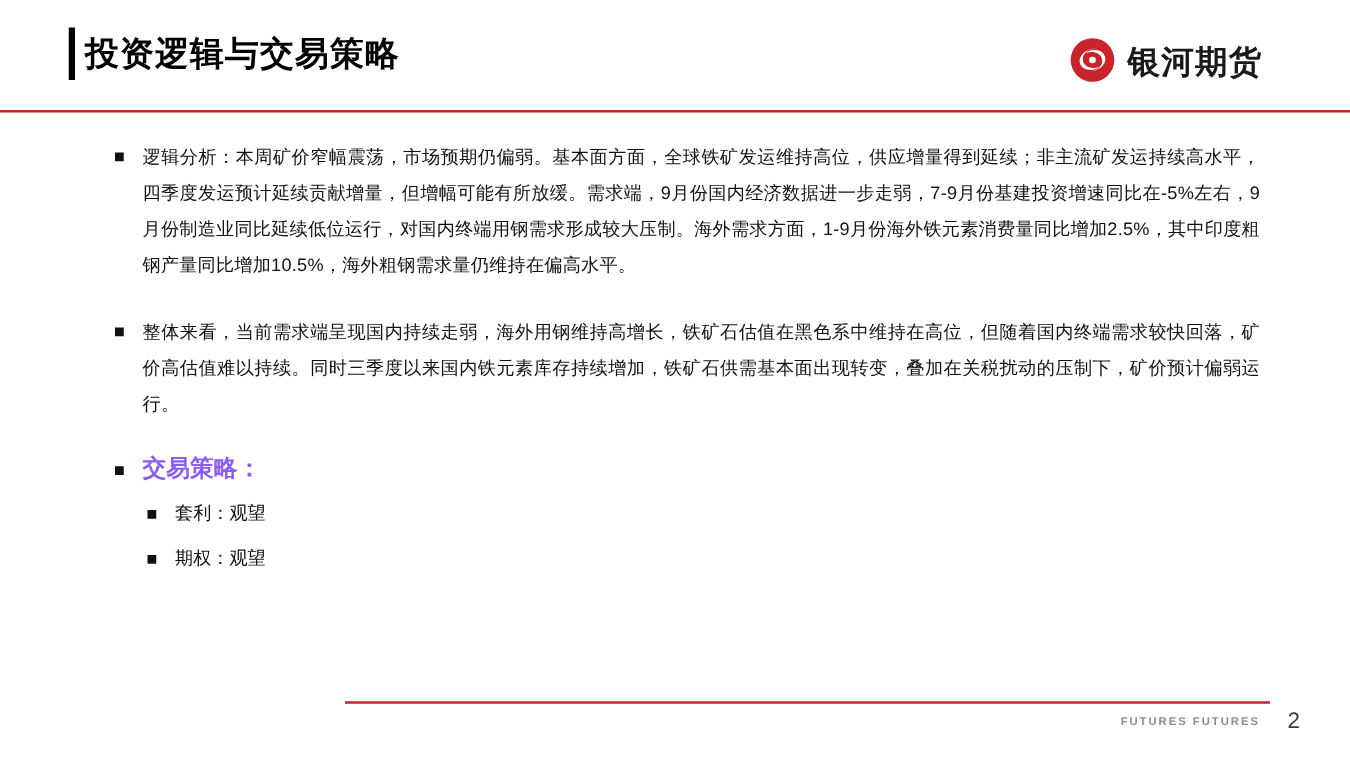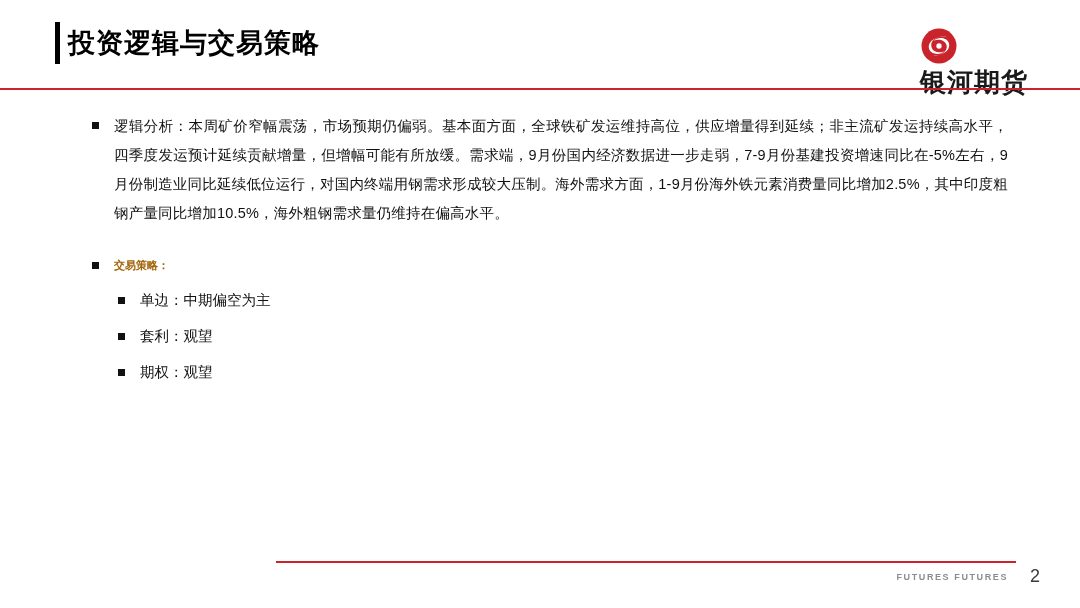--- a/index.html
+++ b/index.html
@@ -42,26 +42,25 @@
     top: 25px;
     font-size: 27px;
     font-weight: bold;
     color: #000000;
     letter-spacing: 1px;
     line-height: 36px;
     white-space: nowrap;
   }
   .brand {
     position: absolute;
-    right: 52px;
+    right: 70px;
     top: 27px;
     display: flex;
-    align-items: flex-start;
+    align-items: flex-end;
     height: 40px;
-    flex-direction: column;
   }
   .brand-mark {
     width: 38px;
     height: 38px;
     margin-right: 9px;
     flex: none;
   }
   .brand-name {
     font-size: 26px;
     font-weight: bold;
@@ -109,24 +108,24 @@
     font-size: 14.5px;
     line-height: 29px;
     color: #111111;
     text-align: justify;
     letter-spacing: 0.2px;
   }
   .lead {
     font-weight: normal;
   }
   .strong-line {
-    font-size: 11px;
+    font-size: 19px;
     line-height: 26px;
     font-weight: bold;
-    color: #a16207;
+    color: #8b5cf6;
   }
   .sub-line {
     font-size: 14.5px;
     line-height: 26px;
     color: #111111;
   }
   
   .footer-rule {
     position: absolute;
     left: 276px;
@@ -174,30 +173,30 @@
     <div class="header-rule"></div>
   </div>
 
   <div class="content">
 
     <div class="bullet-block">
       <span class="sq"></span>
       <div class="para"><span class="lead">逻辑分析：</span><span>本周矿价窄幅震荡，市场预期仍偏弱。基本面方面，全球铁矿发运维持高位，供应增量得到延续；非主流矿发运持续高水平，四季度发运预计延续贡献增量，但增幅可能有所放缓。需求端，9月份国内经济数据进一步走弱，7-9月份基建投资增速同比在-5%左右，9月份制造业同比延续低位运行，对国内终端用钢需求形成较大压制。海外需求方面，1-9月份海外铁元素消费量同比增加2.5%，其中印度粗钢产量同比增加10.5%，海外粗钢需求量仍维持在偏高水平。</span></div>
     </div>
 
+    <div class="bullet-block">
+      <span class="sq"></span>
+      <div class="para"><span>整体来看，当前需求端呈现国内持续走弱，海外用钢维持高增长，铁矿石估值在黑色系中维持在高位，但随着国内终端需求较快回落，矿价高估值难以持续。同时三季度以来国内铁元素库存持续增加，铁矿石供需基本面出现转变，叠加在关税扰动的压制下，矿价预计偏弱运行。</span></div>
+    </div>
 
     <div class="bullet-block tight">
       <span class="sq"></span>
       <div class="strong-line">交易策略：</div>
     </div>
 
-    <div class="bullet-block sub">
-      <span class="sq"></span>
-      <div class="sub-line">单边：中期偏空为主</div>
-    </div>
 
     <div class="bullet-block sub">
       <span class="sq"></span>
       <div class="sub-line">套利：观望</div>
     </div>
 
     <div class="bullet-block sub">
       <span class="sq"></span>
       <div class="sub-line">期权：观望</div>
     </div>

